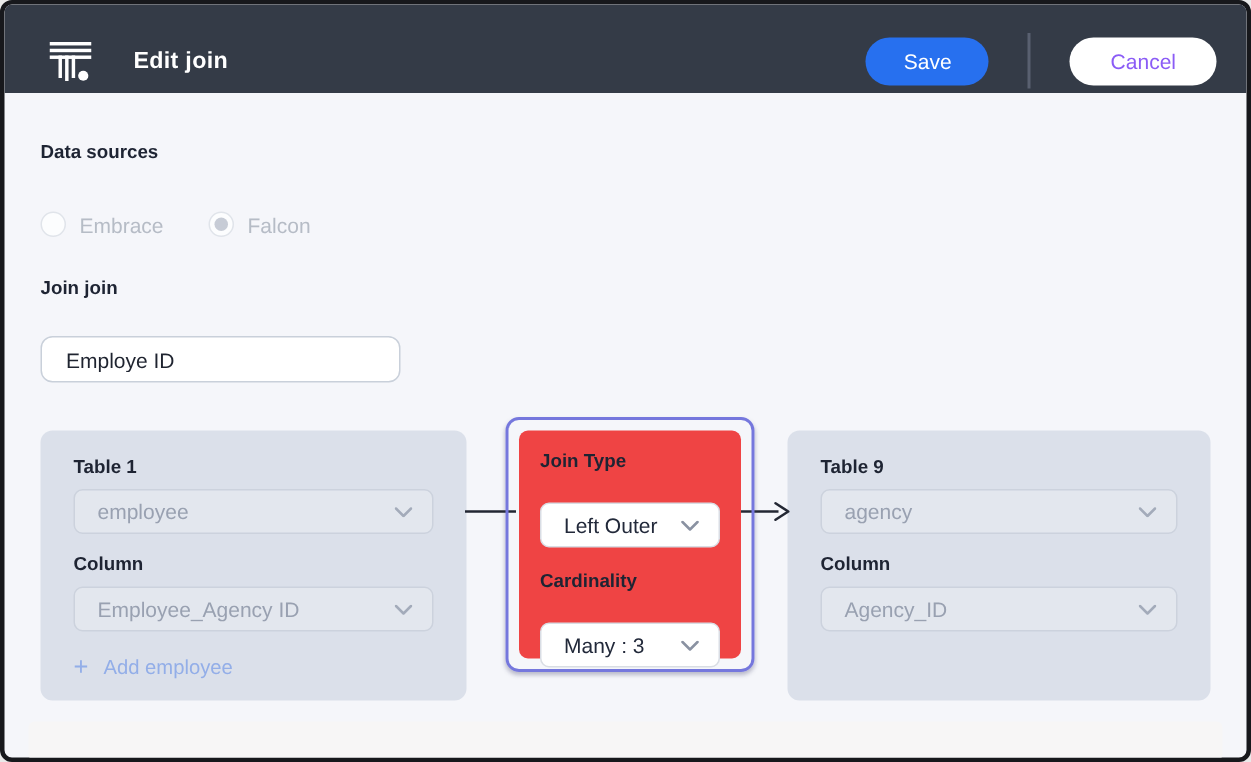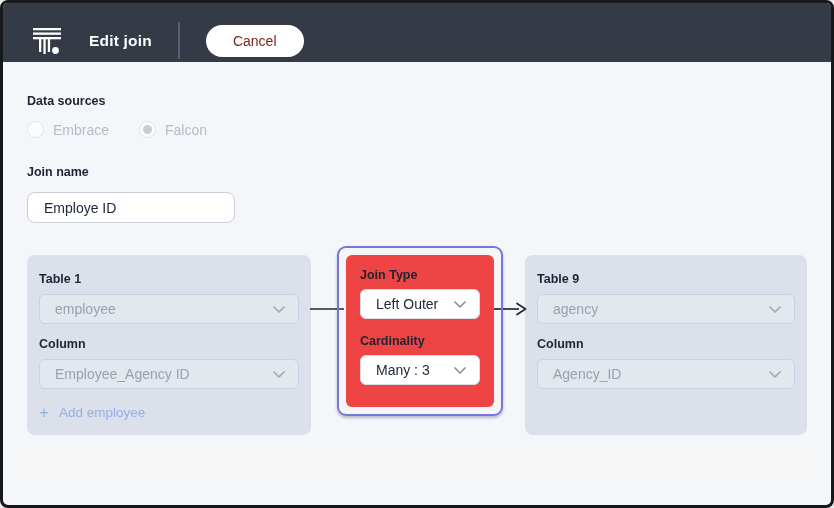--- a/index.html
+++ b/index.html
@@ -19,51 +19,51 @@
   }
   .logo { margin-left:12px; display:flex; align-items:center; }
   .app-title { margin-left:28px; color:#ffffff; font-size:15.5px; font-weight:600; letter-spacing:.2px; }
   .btn { border:none; cursor:pointer; font-family:inherit; font-size:14px; line-height:1; }
   .btn-save {
     margin-left:auto; background:#2770ef; color:#ffffff;
     padding:9px 25px; border-radius:16px;
   }
   .header-divider { width:2px; height:37px; background:#596070; margin:0 26px; }
   .btn-cancel {
-    background:#ffffff; color:#7f1d1d; padding:9px 27px; border-radius:16px;
+    background:#ffffff; color:#8b5cf6; padding:9px 27px; border-radius:16px;
   }
 
   
   .main { padding:32px 24px 0; }
 
   .field-label { font-size:12.5px; font-weight:600; color:#1e2433; }
 
   .radio-row { display:flex; align-items:center; gap:30px; margin-top:13px; }
-  .radio { display:flex; align-items:center; gap:9px; }
+  .radio { display:flex; align-items:center; gap:9px;margin-top:20px; }
   .radio-circle {
     width:17px; height:17px; border-radius:50%;
     border:1.5px solid #e0e4ea; background:#fcfdfe;
     display:flex; align-items:center; justify-content:center;
   }
   .radio-circle .dot { width:9px; height:9px; border-radius:50%; background:#c7ccd6; }
   .radio-label { font-size:14px; color:#b6bcc6; }
 
   .join-name-label { margin-top:27px; }
   .join-name-input {
-    display:block; margin-top:13px; width:208px; height:31px;
+    display:block; margin-top:25px; width:240px; height:31px;
     background:#ffffff; border:1px solid #c9d0da; border-radius:8px;
     padding:0 16px; font-size:14px; color:#1f2430; font-family:inherit;
     outline:none;
   }
 
   
   .builder { position:relative; margin-top:32px; height:181px; }
   .panel {
     position:absolute; top:0; height:180px;
-    background:#dbe0ea; border-radius:8px; padding:17px 12px;
+    background:#dbe0ea; border-radius:8px; padding:17px 22px;
   }
   .panel-t1 { left:0; width:284px; }
   .panel-t2 { left:498px; width:282px; }
 
   .select {
     height:30px; border-radius:6px; margin-top:8px;
     display:flex; align-items:center; justify-content:space-between;
     padding:0 13px 0 15px; font-size:14px; cursor:pointer;
   }
   .select.disabled {
@@ -84,21 +84,21 @@
   .join-box {
     position:absolute; left:310px; top:-9px; width:166px; height:170px;
     border:2px solid #7577dd; border-radius:9px;
     box-shadow:0 2px 3px rgba(70,70,110,.35);
     background:transparent; z-index:3;
   }
   .join-inner {
     position:absolute; inset:7px; background:#ef4444; border-radius:6px;
     padding:13px 14px;
   }
-  .join-inner .select { margin-top:7px; }
+  .join-inner .select { margin-top:21px; }
   .card-label { margin-top:15px; }
 
   .arrows { position:absolute; inset:0; z-index:2; pointer-events:none; }
 
   
   .footer-strip {
     margin:13px -8px 0; height:26px; background:#f7f6f6; border-radius:4px;
   }
 </style>
 </head>
@@ -112,20 +112,21 @@
         <rect x="0" y="1" width="28" height="2.3" fill="#fff"></rect>
         <rect x="0" y="5.5" width="28" height="2.3" fill="#fff"></rect>
         <rect x="0" y="10" width="28" height="2.3" fill="#fff"></rect>
         <rect x="6" y="10" width="2.3" height="15" fill="#fff"></rect>
         <rect x="10.4" y="10" width="2.3" height="17" fill="#fff"></rect>
         <rect x="14.8" y="10" width="2.3" height="15" fill="#fff"></rect>
         <circle cx="22.5" cy="23.5" r="3.4" fill="#fff"></circle>
       </svg>
     </span>
     <span class="app-title">Edit join</span>
+    <button class="btn btn-save">Save</button>
     <span class="header-divider"></span>
     <button class="btn btn-cancel">Cancel</button>
   </div>
 
   <div class="main">
 
     <div class="field-label">Data sources</div>
 
     <div class="radio-row">
       <div class="radio">
@@ -133,21 +134,21 @@
         <span class="radio-label">Embrace</span>
       </div>
       <div class="radio">
         <span class="radio-circle">
             <span class="dot"></span>
           </span>
         <span class="radio-label">Falcon</span>
       </div>
     </div>
 
-    <div class="field-label join-name-label">Join name</div>
+    <div class="field-label join-name-label">Join join</div>
     <input class="join-name-input" type="text" value="Employe ID" style="">
 
     <div class="builder">
 
       <div class="panel panel-t1">
         <div class="field-label">Table 1</div>
         <div class="select disabled">
           <span>employee</span>
           <svg width="12" height="7" viewBox="0 0 12 7" fill="none">
               <path d="M1 1l5 5 5-5" stroke="#a3abba" stroke-width="1.7" stroke-linecap="round" stroke-linejoin="round"></path>

